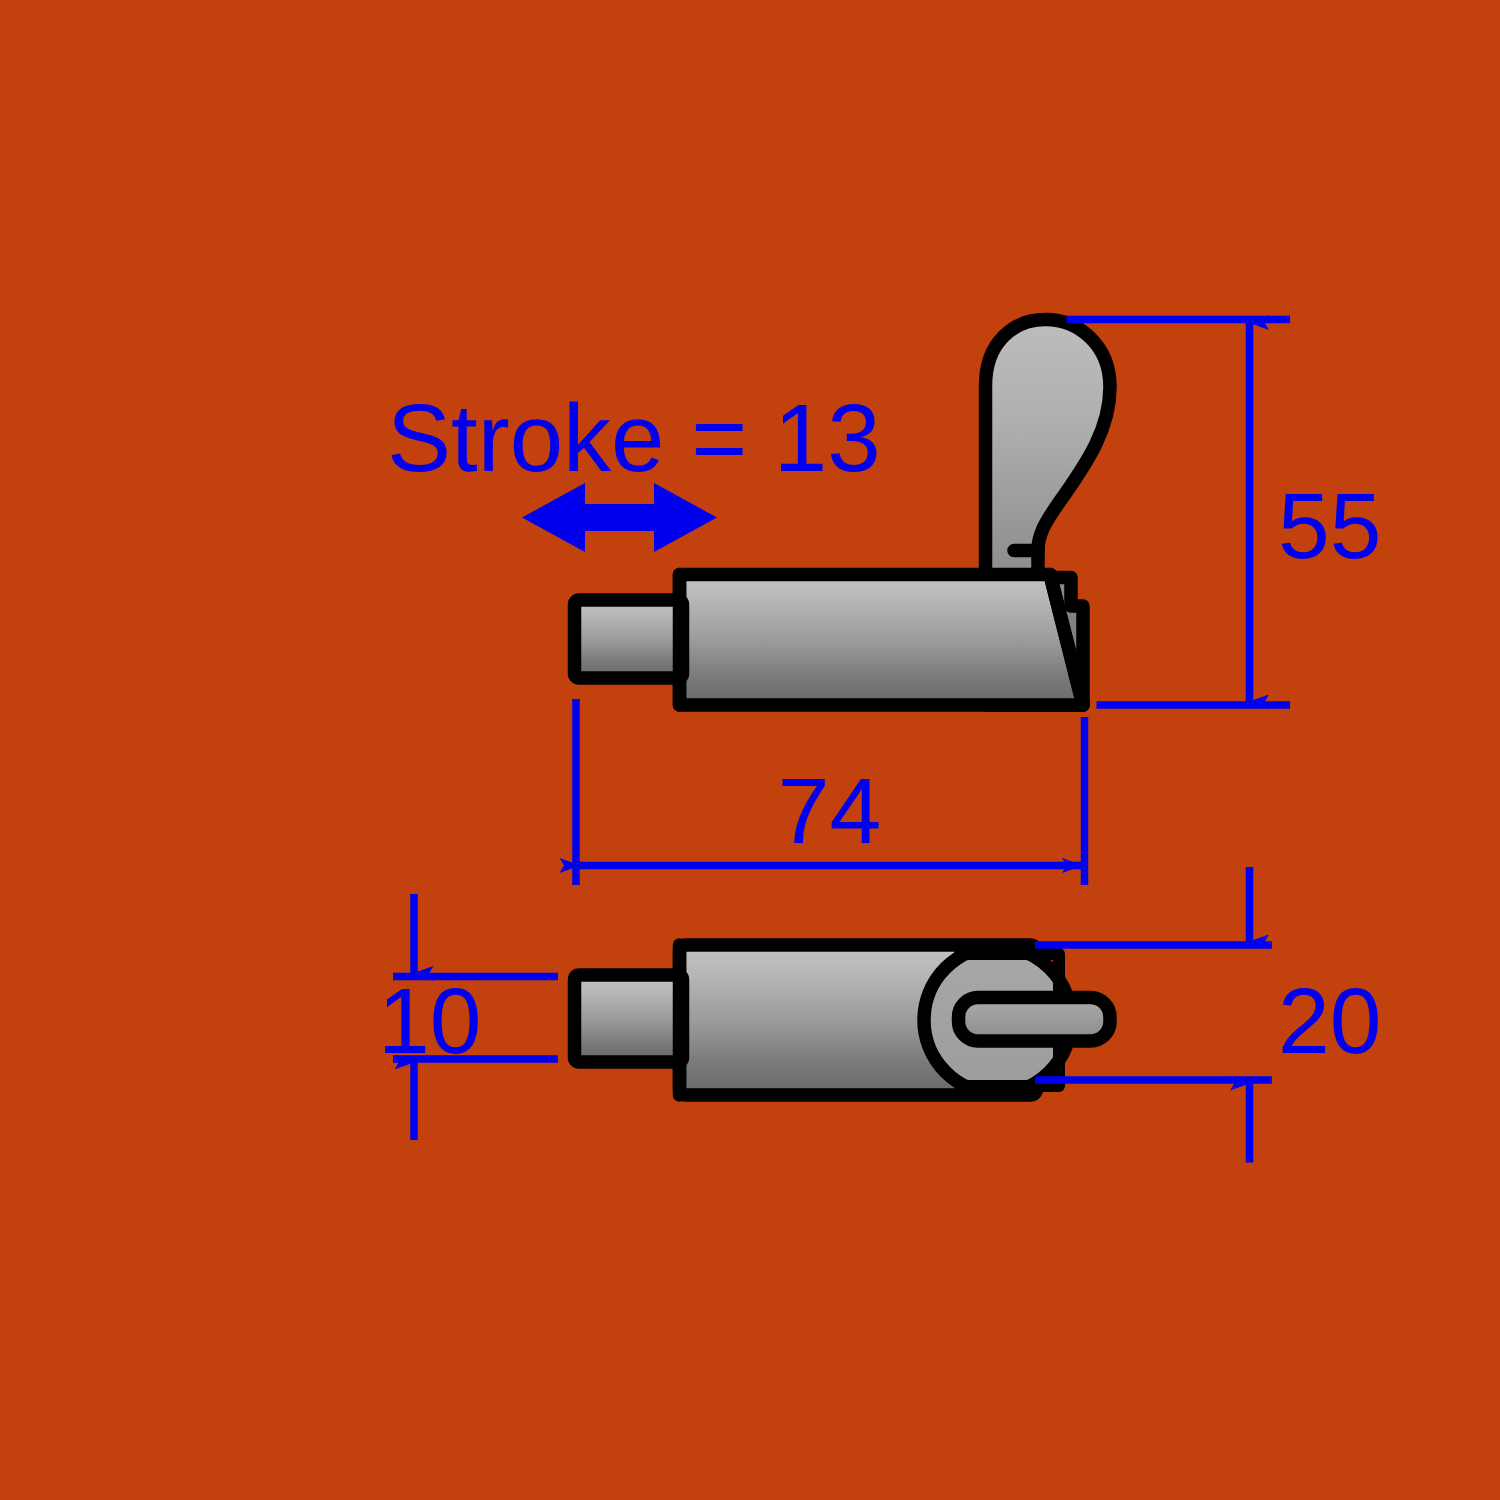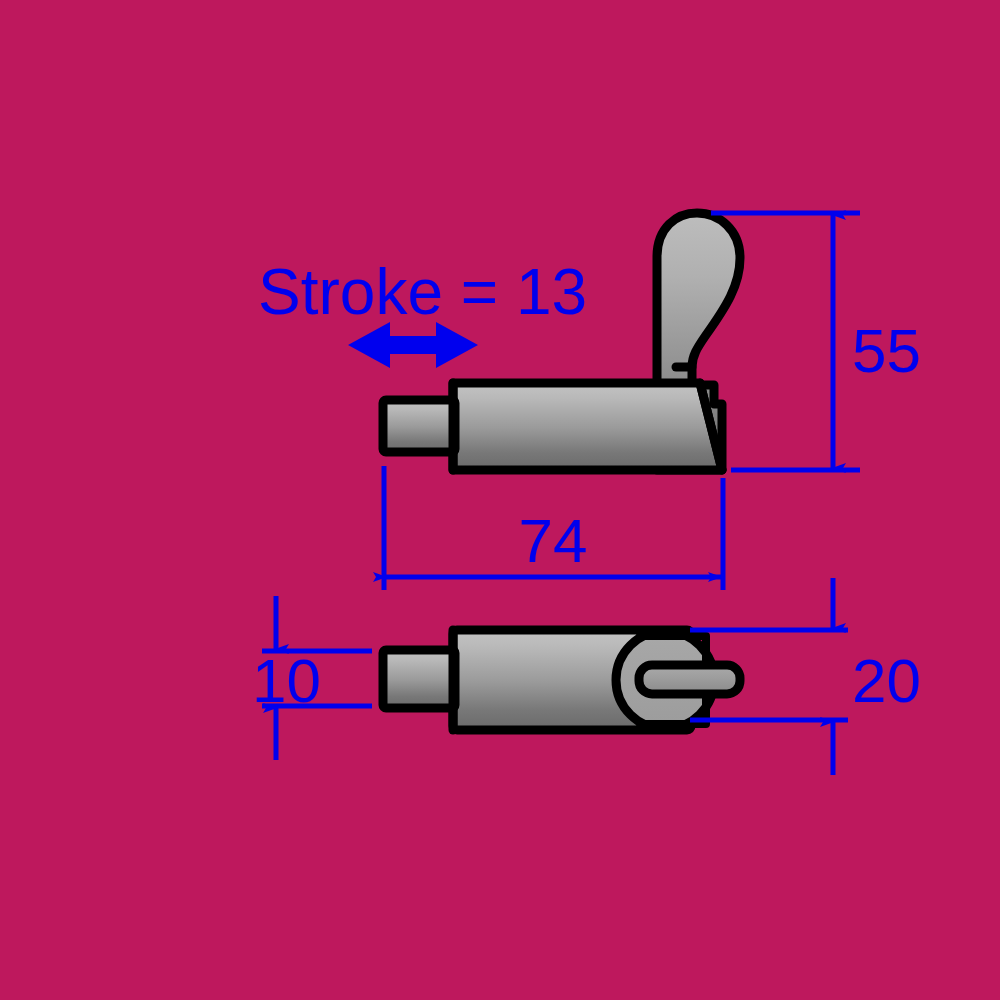--- a/index.html
+++ b/index.html
@@ -10,21 +10,21 @@
   body {
     width: 1000px;
     height: 1000px;
     overflow: hidden;
     font-family: "Liberation Sans", sans-serif;
   }
   #drawing-root {
     position: relative;
     width: 1000px;
     height: 1000px;
-    background: #be185d;
+    background: #c2410c;
   }
   #drawing-svg {
     display: block;
     width: 1000px;
     height: 1000px;
   }
   .dim-text {
     font-family: "Liberation Sans", sans-serif;
     font-weight: 400;
   }

